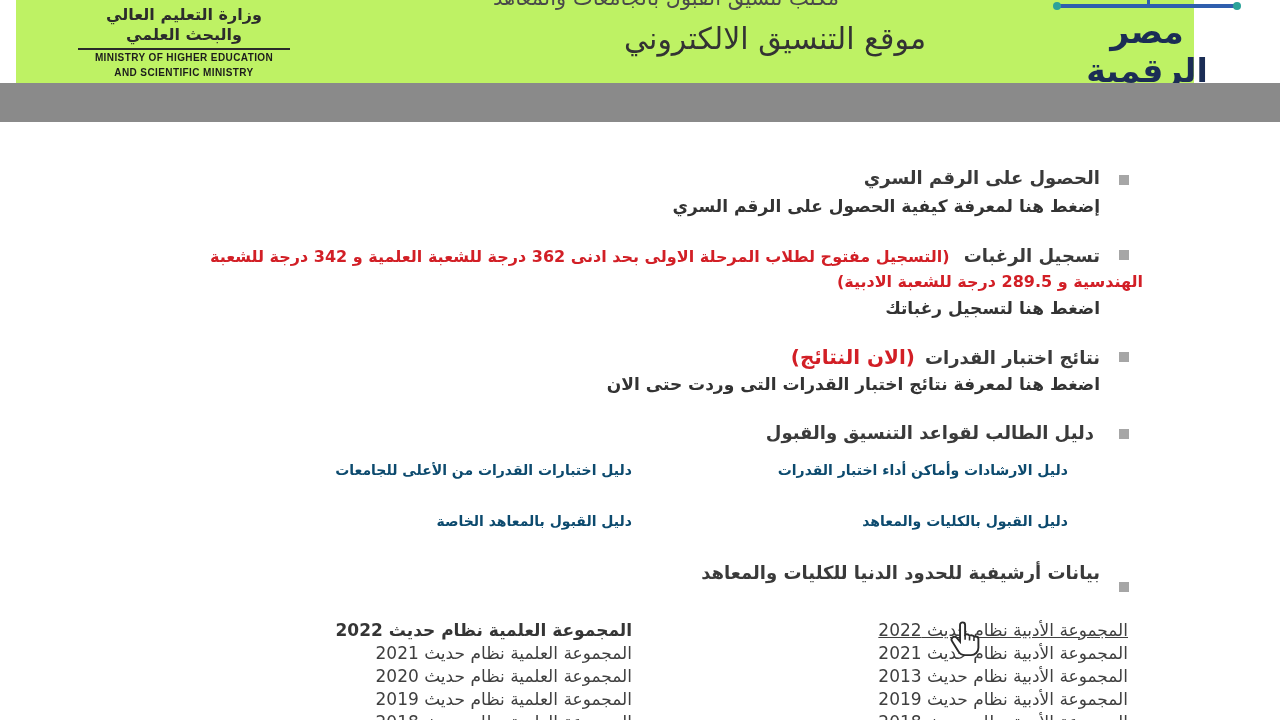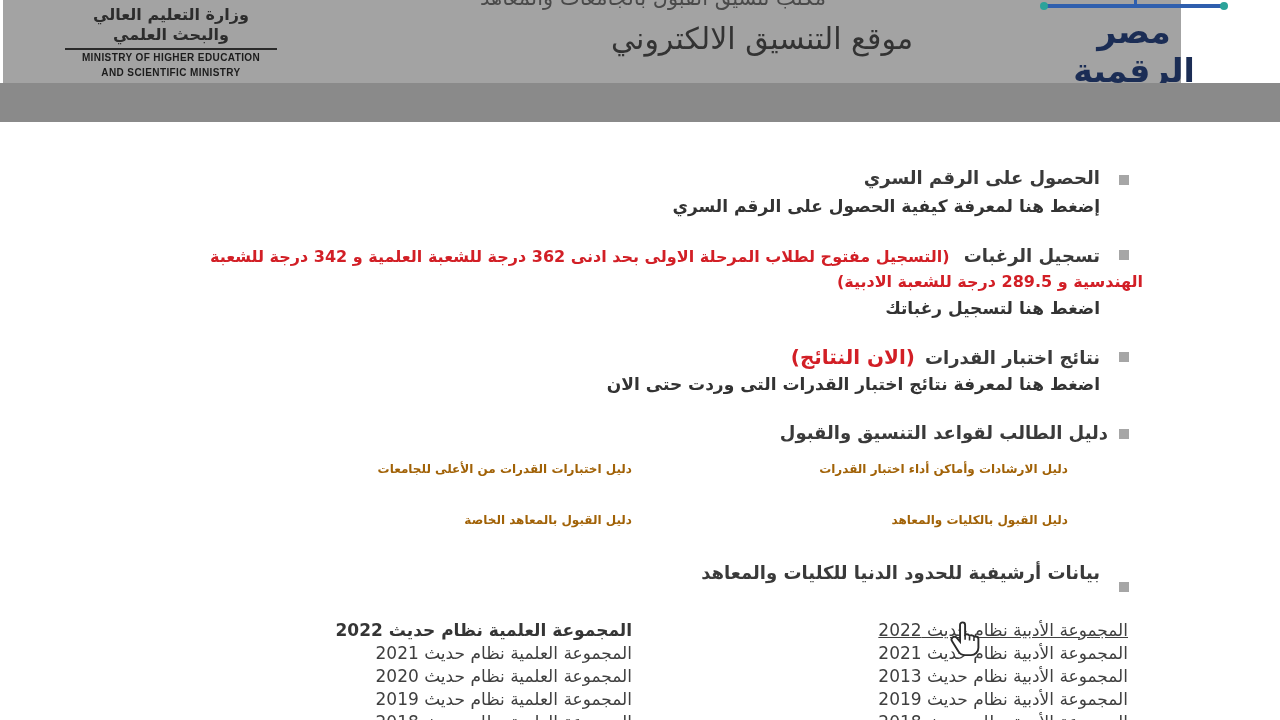--- a/index.html
+++ b/index.html
@@ -1,21 +1,21 @@
 <!DOCTYPE html>
 <html lang="ar"><head>
 <meta charset="utf-8">
 <style>
   * { margin:0; padding:0; box-sizing:border-box; }
   html,body { background:#ffffff; }
   body { font-family:"DejaVu Sans", sans-serif; }
   .stage { position:relative; width:1280px; height:720px; background:#fff; overflow:hidden; }
 
   
-  .header { position:absolute; top:0; left:3px; width:1178px; height:83px; background:#a3a3a3; }
+  .header { position:absolute; top:0; left:16px; width:1178px; height:83px; background:#bef264; }
 
   .ministry-logo { position:absolute; left:62px; top:3px; width:212px; text-align:center; }
   .ministry-logo .ar-callig {
     direction:rtl; font-size:16px; font-weight:bold; color:#2c2c2c;
     line-height:1.25; padding:2px 2px 3px 2px; border-bottom:2px solid #2a2a2a;
   }
   .ministry-logo .en {
     font-family:"Liberation Sans", sans-serif; font-size:10px; font-weight:bold;
     color:#1c1c1c; letter-spacing:.4px; line-height:1.25; margin-top:2px;
   }
@@ -43,21 +43,21 @@
 
   .graybar { position:absolute; top:83px; left:0; width:1280px; height:39px; background:#8a8a8a; }
 
   
   .bullet-sq { position:absolute; width:10px; height:10px; background:#a6a6a6; }
   .t { position:absolute; direction:rtl; white-space:nowrap; }
   .sec-title { font-size:18px; font-weight:bold; color:#3a3a3a; }
   .sec-link  { font-size:17px; font-weight:bold; color:#333; cursor:pointer; }
   .red       { color:#d21f26; }
   .notice    { font-size:16px; font-weight:bold; }
-  .guide-link { font-size:12px; font-weight:bold; color:#a16207; cursor:pointer; }
+  .guide-link { font-size:14px; font-weight:bold; color:#0c4a6e; cursor:pointer; }
   .arch-item { font-size:17px; color:#3f3f3f; line-height:20px; cursor:pointer; }
   .arch-item.hovered { text-decoration:underline; }
   .arch-item.bold { font-weight:bold; color:#353535; }
   .gap { display:inline-block; width:14px; }
 
   .hand-cursor { position:absolute; left:948px; top:619px; width:38px; height:46px; pointer-events:none; }
 </style>
 </head>
 <body>
 
@@ -95,21 +95,21 @@
   <div class="t red notice" style="right:137px; top:272px;">الهندسية و 289.5 درجة للشعبة الادبية)</div>
   <div class="t sec-link" style="right:180px; top:298px;">اضغط هنا لتسجيل رغباتك</div>
 
   <div class="bullet-sq" style="right:151px; top:352px;"></div>
   <div class="t" style="right:180px; top:345px;">
     <span class="sec-title">نتائج اختبار القدرات</span><span class="gap" style="width:10px;"></span><span class="red notice" style="font-size:20px;">(الان النتائج)</span>
   </div>
   <div class="t sec-link" style="right:180px; top:374px;">اضغط هنا لمعرفة نتائج اختبار القدرات التى وردت حتى الان</div>
 
   <div class="bullet-sq" style="right:151px; top:429px;"></div>
-  <div class="t sec-title" style="right:172px; top:422px;">دليل الطالب لقواعد التنسيق والقبول</div>
+  <div class="t sec-title" style="right:186px; top:422px;">دليل الطالب لقواعد التنسيق والقبول</div>
 
   <div class="t guide-link" style="right:212px; top:462px;">دليل الارشادات وأماكن أداء اختبار القدرات</div>
   <div class="t guide-link" style="right:648px; top:462px;">دليل اختبارات القدرات من الأعلى للجامعات</div>
   <div class="t guide-link" style="right:212px; top:513px;">دليل القبول بالكليات والمعاهد</div>
   <div class="t guide-link" style="right:648px; top:513px;">دليل القبول بالمعاهد الخاصة</div>
 
   <div class="bullet-sq" style="right:151px; top:582px;"></div>
   <div class="t sec-title" style="right:180px; top:562px;margin-left:10px;">بيانات أرشيفية للحدود الدنيا للكليات والمعاهد</div>
 
   <div class="t arch-item hovered" style="right:152px; top:620px;">المجموعة الأدبية نظام حديث 2022</div>

